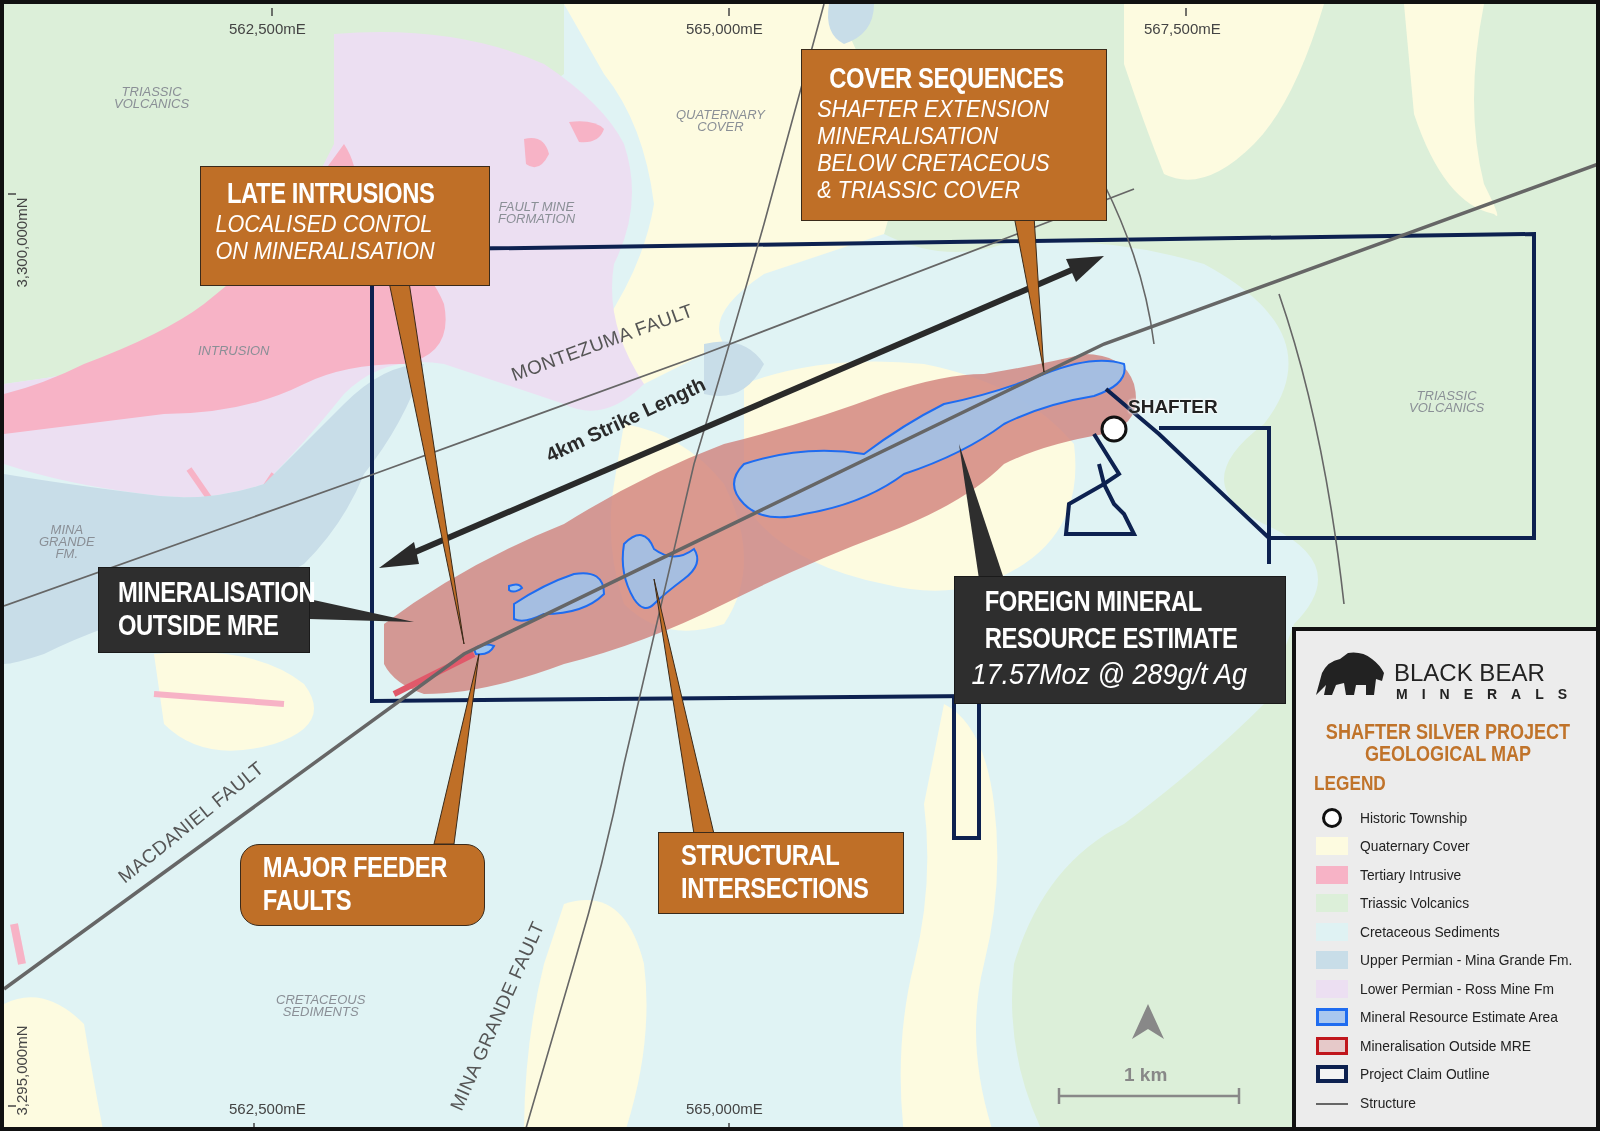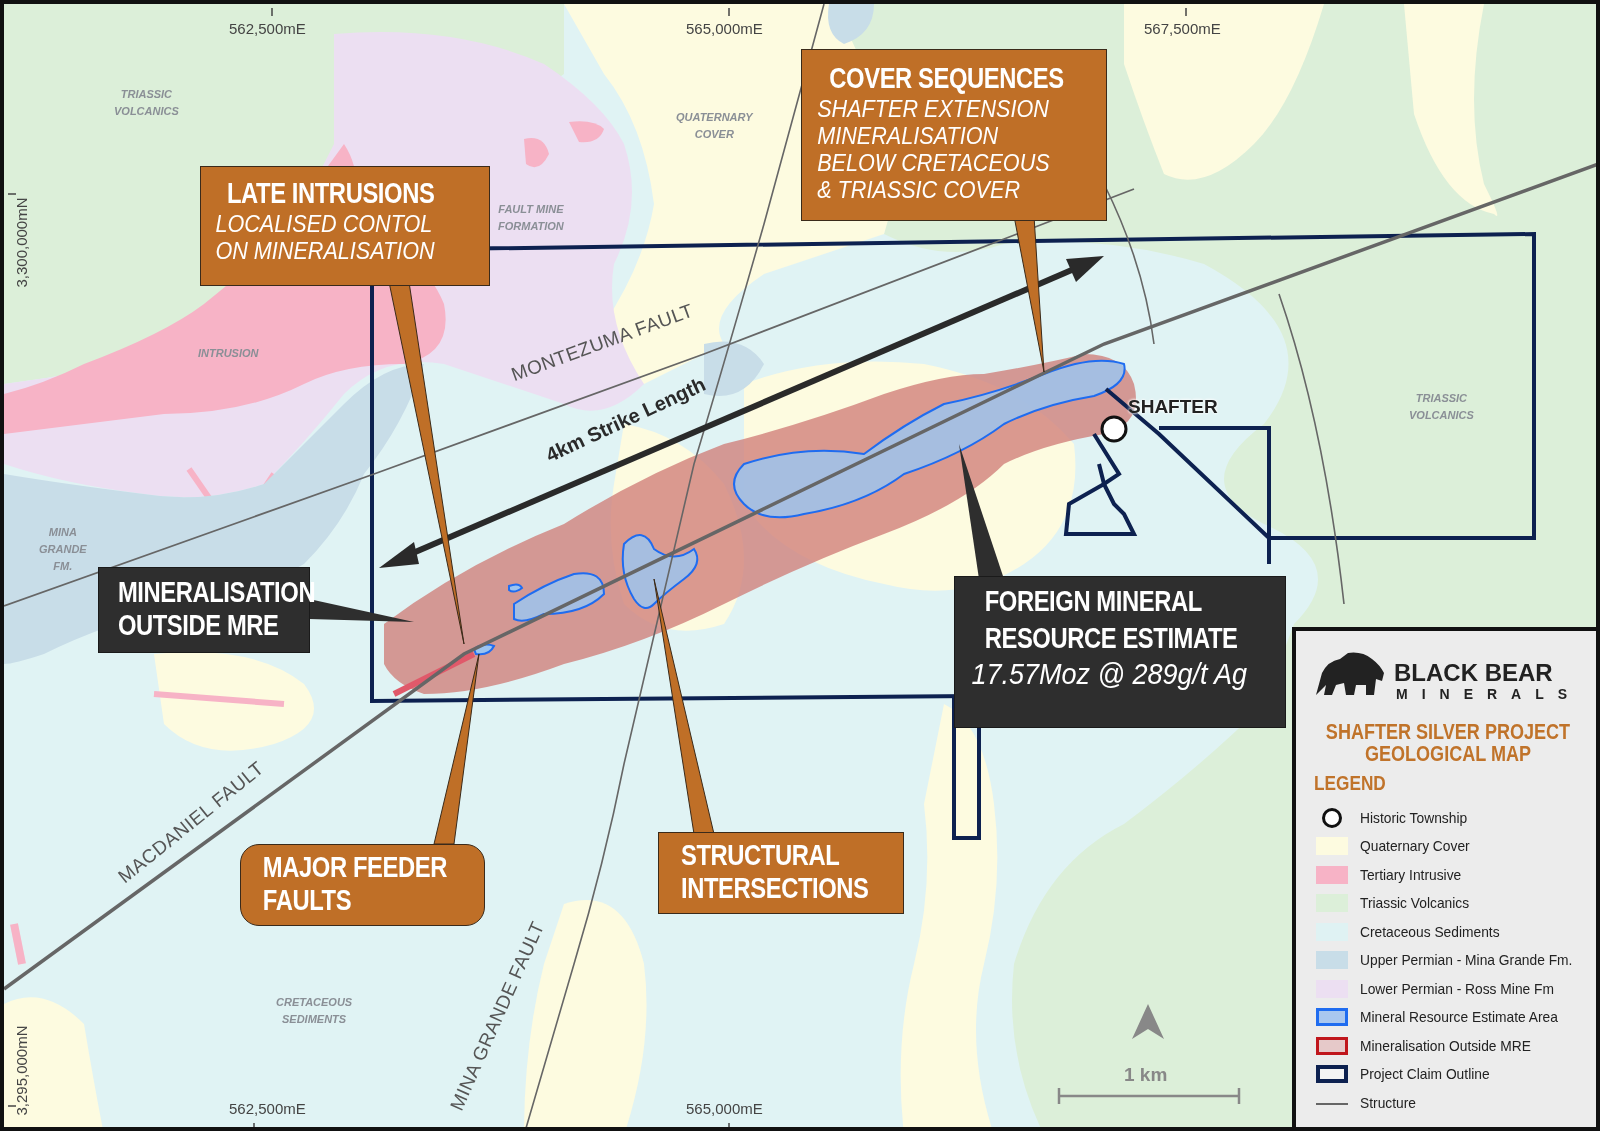--- a/index.html
+++ b/index.html
@@ -1,29 +1,29 @@
 <!DOCTYPE html>
 <html><head>
 <meta charset="utf-8">
 <style>
   html,body{margin:0;padding:0;}
   body{width:1600px;height:1131px;overflow:hidden;background:#000;font-family:"Liberation Sans",sans-serif;}
   #frame{position:absolute;left:0;top:0;width:1600px;height:1131px;box-sizing:border-box;border:4px solid #111;background:#fef9c3;overflow:hidden;}
   #map{position:absolute;left:0;top:0;}
   .grid-label{position:absolute;font-size:15px;color:#444;font-family:"Liberation Sans",sans-serif;}
-  .geo-label{position:absolute;font-size:11px;color:#8a8f96;font-weight:bold;font-style:italic;text-align:center;line-height:17px;}
+  .geo-label{position:absolute;font-size:13px;color:#8a8f96;font-weight:normal;font-style:italic;text-align:center;line-height:12px;}
   .fault-label{position:absolute;font-size:19px;color:#555;letter-spacing:0.5px;white-space:nowrap;transform-origin:left bottom;}
   .callout{position:absolute;box-sizing:border-box;border:1.5px solid #3a2a1a;text-align:left;color:#fff;font-family:"Liberation Sans",sans-serif;}
   .callout.orange{background:#bf6f27;}
   .callout.dark{background:#2e2e2e;border-color:#1a1a1a;}
   .callout .title{font-weight:bold;font-size:29px;line-height:33px;letter-spacing:-0.5px;transform:scaleX(0.82);}
   .callout .sub{font-style:italic;font-size:24px;line-height:27px;transform:scaleX(0.9);}
   .legend{position:absolute;left:1288px;top:623px;width:312px;height:508px;box-sizing:border-box;background:#ececec;border:4px solid #111;}
   .legend .brand{position:absolute;left:18px;top:20px;width:280px;height:50px;}
-  .legend .brand-name{position:absolute;left:80px;top:8px;font-size:24px;font-weight:bold;color:#222;letter-spacing:0px;}
+  .legend .brand-name{position:absolute;left:80px;top:8px;font-size:24px;font-weight:normal;color:#222;letter-spacing:0px;}
   .legend .brand-sub{position:absolute;left:82px;top:35px;font-size:14px;color:#222;letter-spacing:14px;font-weight:bold;}
   .legend .proj-title{position:absolute;left:0;width:100%;top:90px;text-align:center;color:#c0732a;font-weight:bold;font-size:22px;line-height:22px;transform:scaleX(0.82);}
   .legend .leg-head{position:absolute;left:18px;top:140px;color:#c0732a;font-weight:bold;font-size:21px;transform:scaleX(0.82);transform-origin:left;}
   .leg-item{position:absolute;left:20px;height:24px;width:290px;}
   .leg-item .sw{position:absolute;left:0;top:2px;width:32px;height:18px;box-sizing:border-box;}
   .leg-item .lbl{position:absolute;left:44px;top:2px;font-size:15px;color:#222;white-space:nowrap;transform:scaleX(0.92);transform-origin:left;}
 </style>
 </head>
 <body>
 
@@ -162,21 +162,21 @@
     <div class="title">COVER SEQUENCES</div>
     <div class="sub">SHAFTER EXTENSION</div>
     <div class="sub">MINERALISATION</div>
     <div class="sub">BELOW CRETACEOUS</div>
     <div class="sub">&amp; TRIASSIC COVER</div>
   </div>
   <div class="callout dark" style="left:94px;top:563px;width:212px;height:86px;padding-top:8px;">
     <div class="title">MINERALISATION</div>
     <div class="title">OUTSIDE MRE</div>
   </div>
-  <div class="callout dark" style="left:950px;top:572px;width:332px;height:152px;padding-top:8px;">
+  <div class="callout dark" style="left:950px;top:572px;width:332px;height:128px;padding-top:8px;">
     <div class="title">FOREIGN MINERAL</div>
     <div class="title" style="margin-top:4px;">RESOURCE ESTIMATE</div>
     <div class="sub" style="font-size:30px;line-height:38px;">17.57Moz @ 289g/t Ag</div>
   </div>
   <div class="callout orange" style="left:236px;top:840px;width:245px;height:82px;padding-top:6px;border-radius:19px;">
     <div class="title">MAJOR FEEDER</div>
     <div class="title">FAULTS</div>
   </div>
   <div class="callout orange" style="left:654px;top:828px;width:246px;height:82px;padding-top:6px;">
     <div class="title">STRUCTURAL</div>

